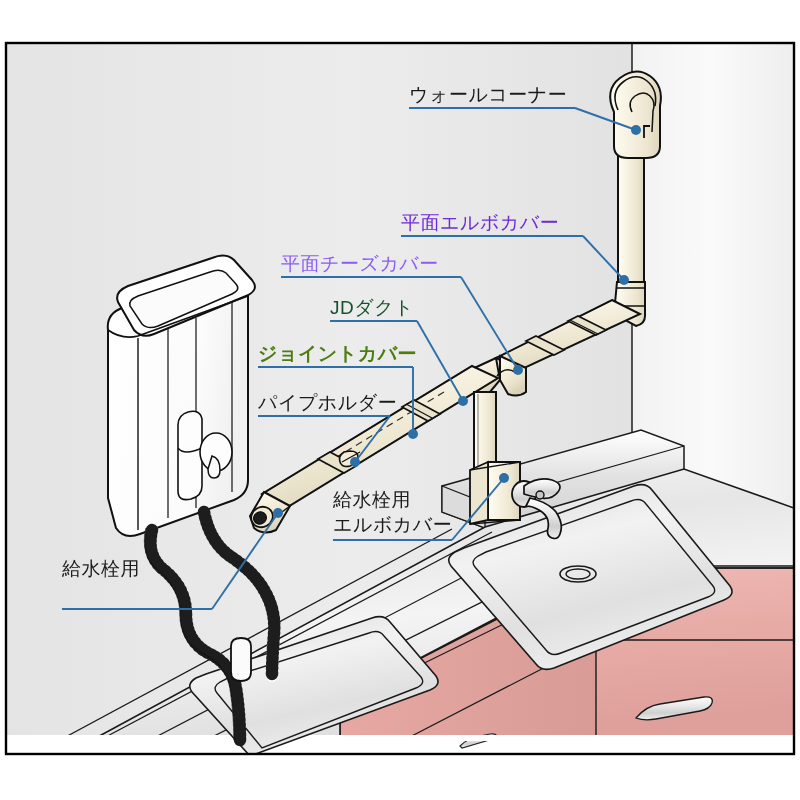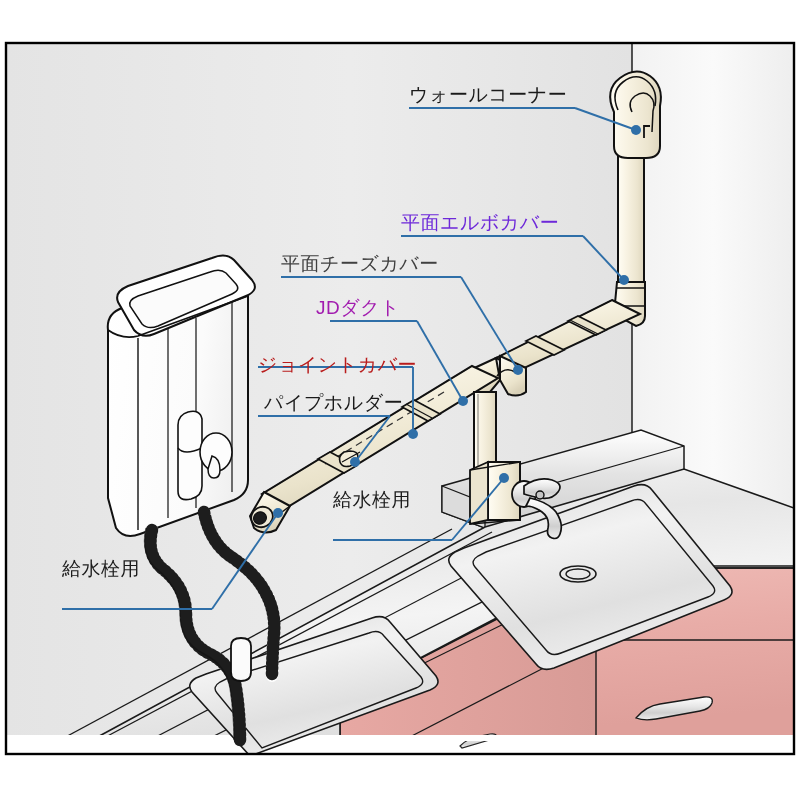--- a/index.html
+++ b/index.html
@@ -308,33 +308,34 @@
   <rect x="6" y="43" width="788" height="711" fill="none" stroke="#000000" stroke-width="2.4"></rect>
 </svg>
 
 <div id="labels">
       <div class="label" style="left: 409px; top: 82px; color: rgb(26, 26, 26);">
         <span class="ln">ウォールコーナー</span>
       </div>
       <div class="label" style="left: 401px; top: 210px; color: #6d28d9;">
         <span class="ln">平面エルボカバー</span>
       </div>
-      <div class="label" style="left: 281px; top: 251px; color: #404040;">
+      <div class="label" style="left: 281px; top: 251px; color: #8b5cf6;">
         <span class="ln">平面チーズカバー</span>
       </div>
-      <div class="label" style="left: 316px; top: 295px; color: #a21caf;">
+      <div class="label" style="left: 330px; top: 295px; color: #14532d;">
         <span class="ln">JDダクト</span>
       </div>
-      <div class="label" style="left: 258px; top: 352px; color: #b91c1c;">
+      <div class="label" style="left: 258px; top: 341px; color: #4d7c0f; font-weight: bold;">
         <span class="ln">ジョイントカバー</span>
       </div>
-      <div class="label" style="left: 264px; top: 390px; color: rgb(26, 26, 26);">
+      <div class="label" style="left: 258px; top: 390px; color: rgb(26, 26, 26);">
         <span class="ln">パイプホルダー</span>
       </div>
       <div class="label" style="left: 333px; top: 487px; color: rgb(26, 26, 26);">
         <span class="ln">給水栓用</span>
+        <span class="ln">エルボカバー</span>
       </div>
       <div class="label" style="left: 62px; top: 556px; color: rgb(26, 26, 26);">
         <span class="ln">給水栓用</span>
       </div>
     </div>
 
 </div>
 
 </body></html>

